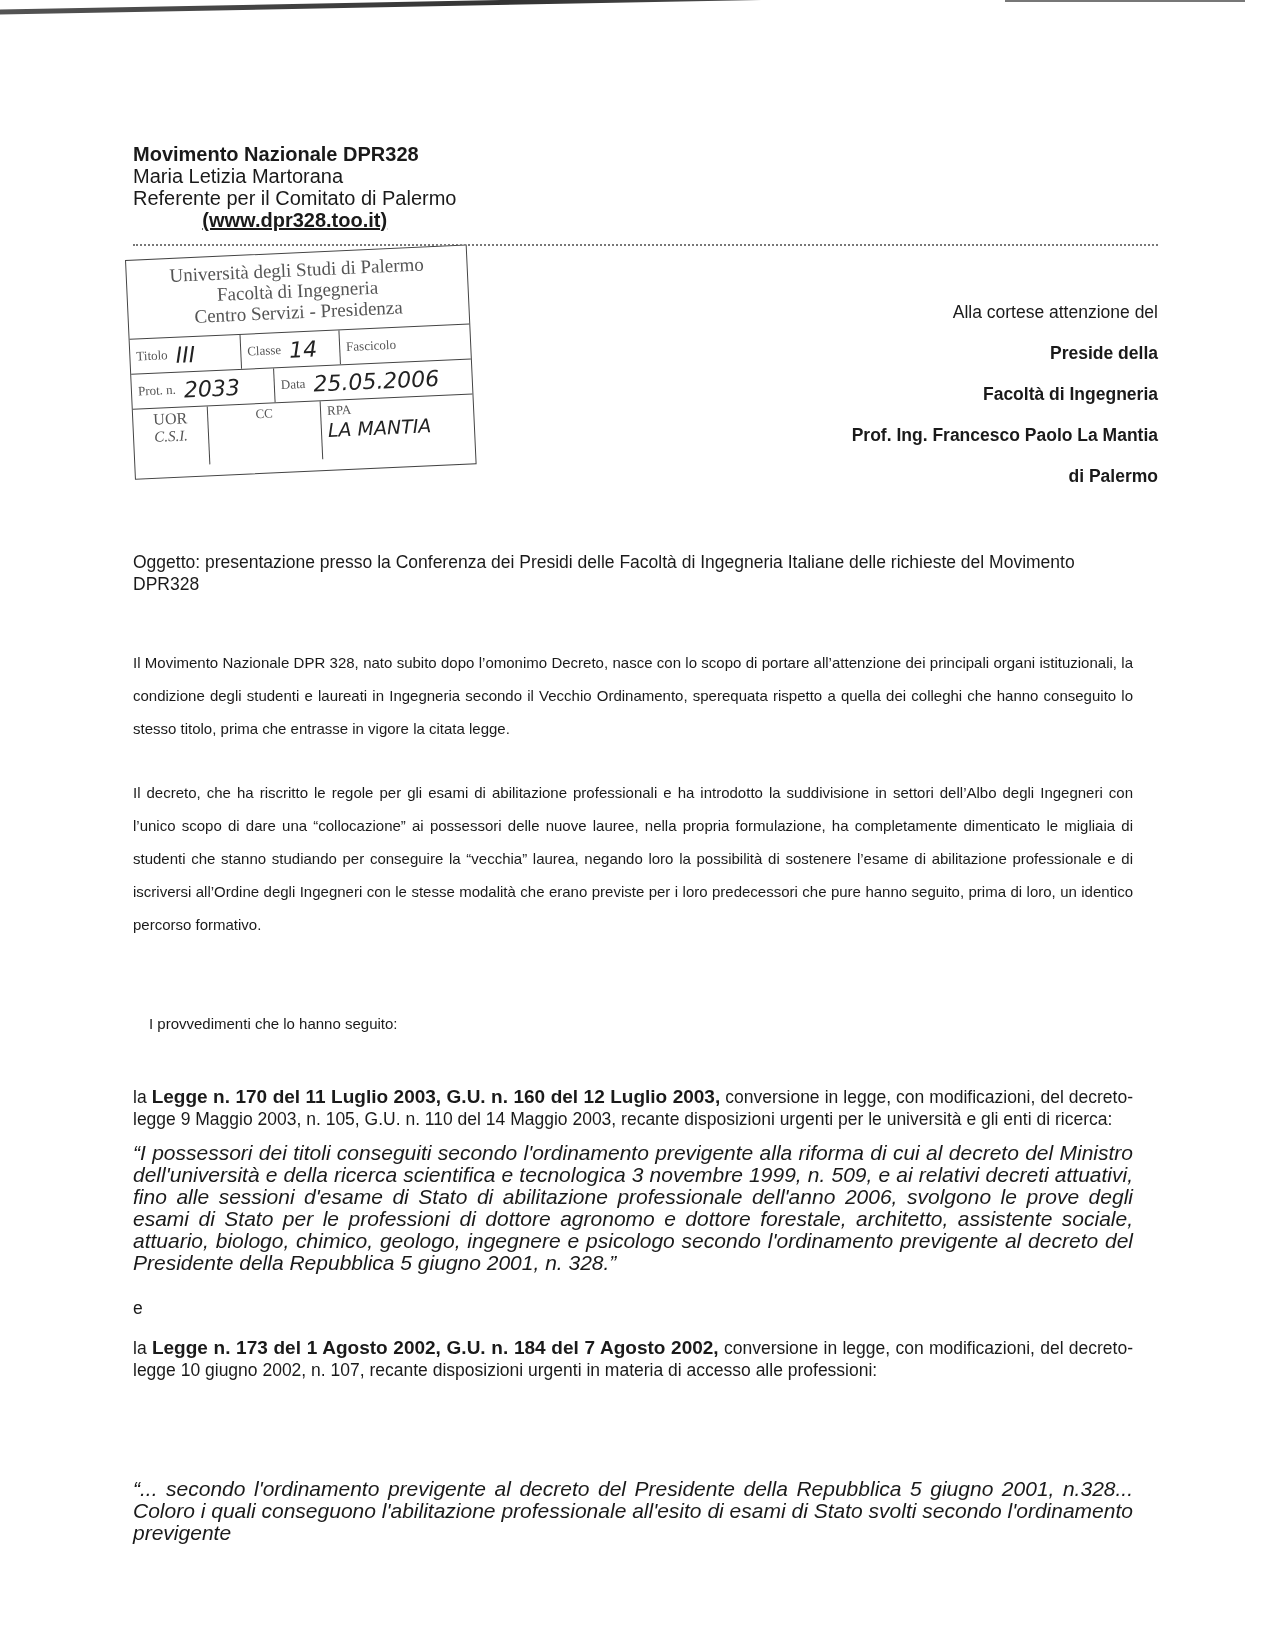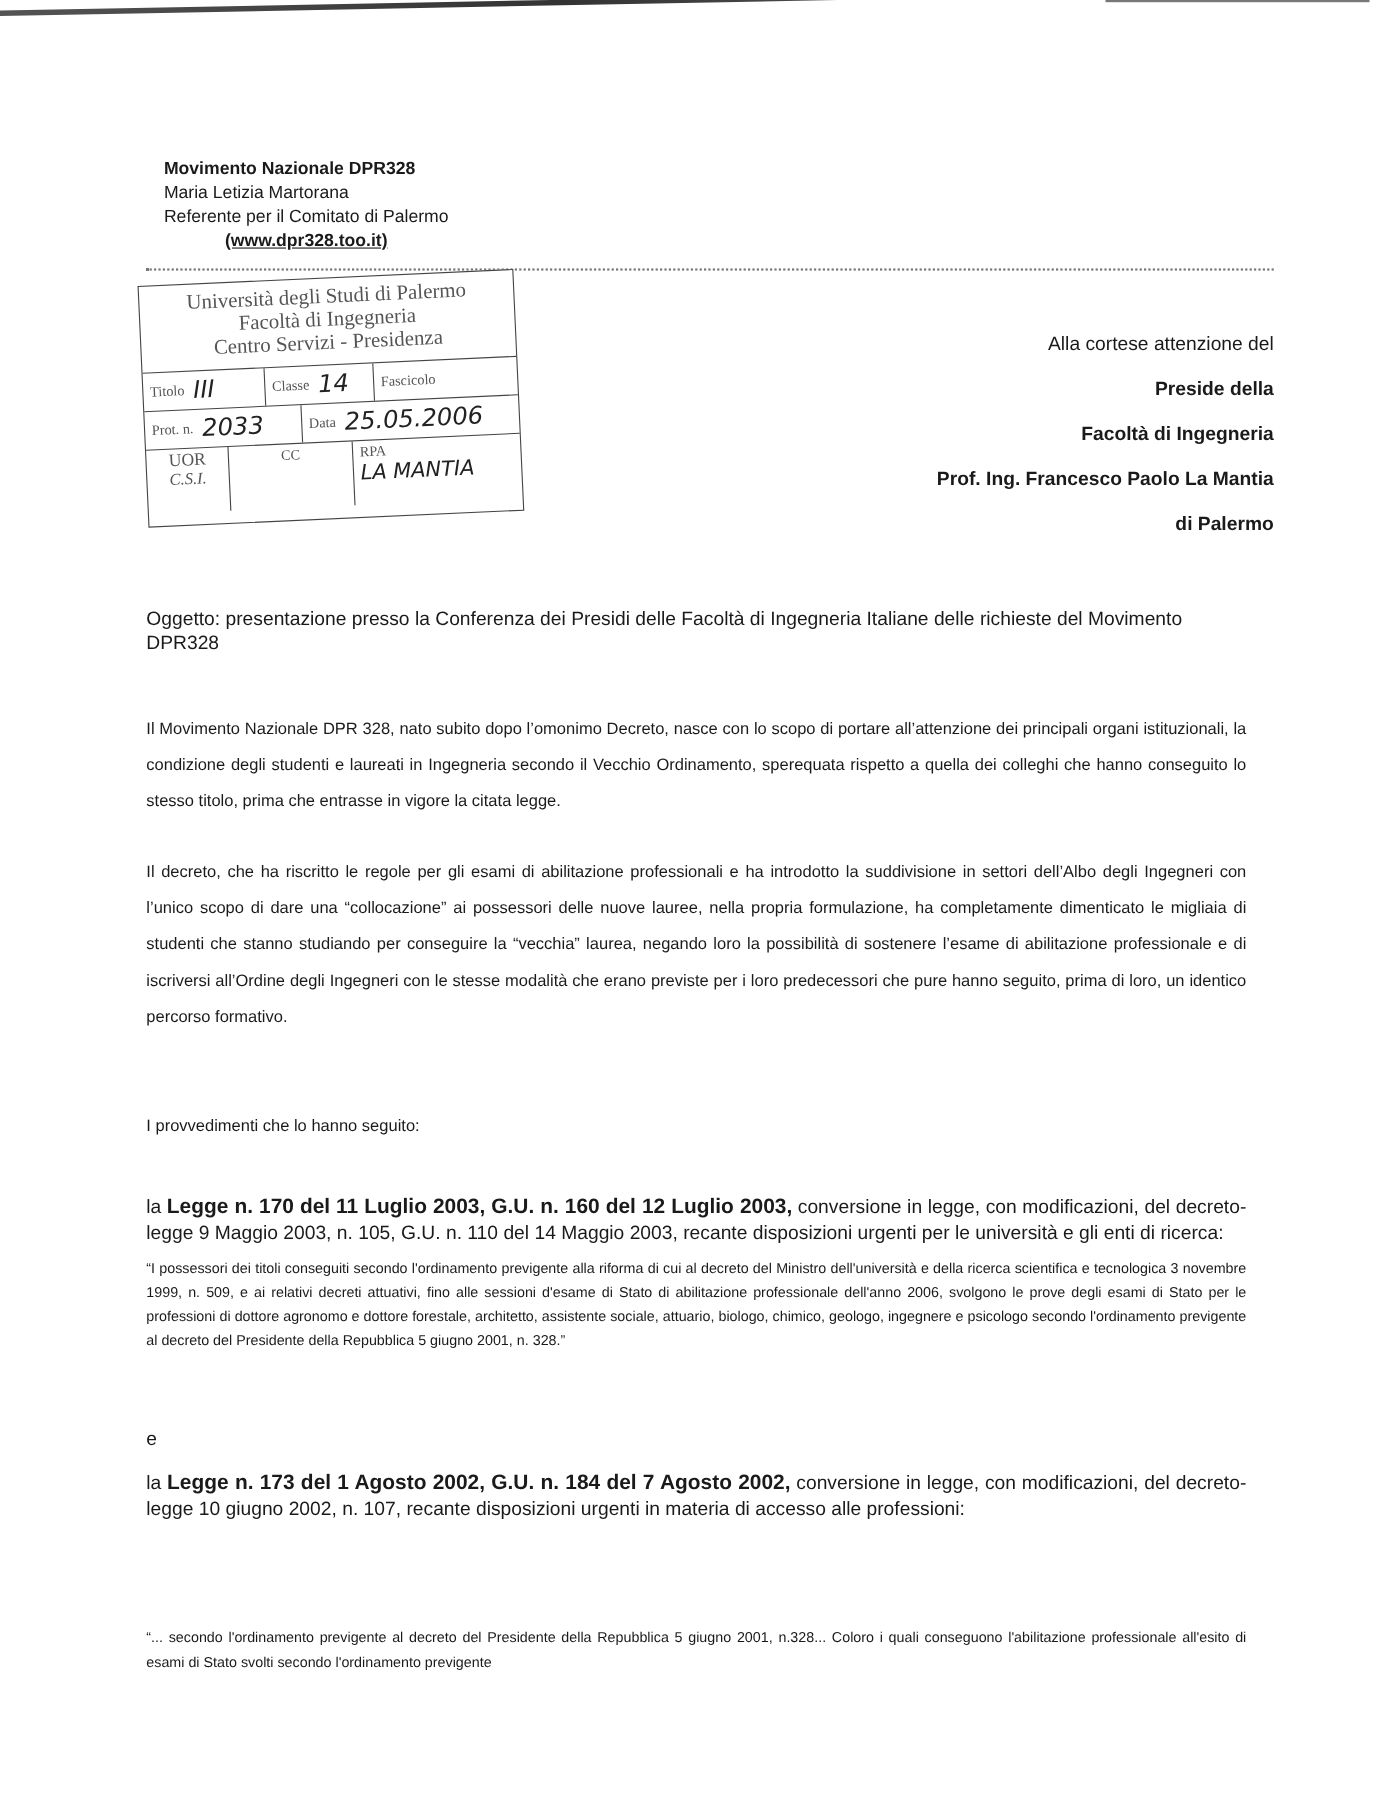--- a/index.html
+++ b/index.html
@@ -16,21 +16,21 @@
       content: ""; position: absolute; left: -20px; top: 10px;
       width: 1060px; height: 5px; background: linear-gradient(90deg,#555,#333,#666);
       transform: rotate(-1.1deg); transform-origin: left top;
     }
     .scan-edge-right {
       position: absolute; left: 1005px; top: 0; width: 240px; height: 2px; background: #777;
     }
     .page {
       position: absolute; left: 133px; top: 0; width: 1025px;
     }
-    .sender { position: absolute; left: 16px; top: 143px; font-size: 16px; line-height: 22px; }
+    .sender { position: absolute; left: 0; top: 143px; font-size: 20px; line-height: 22px; }
     .sender .org { font-weight: bold; }
     .sender .url { font-weight: bold; text-decoration: underline; text-align: center; }
     .rule {
       position: absolute; left: 0; top: 244px; width: 1025px; height: 2px;
       border-top: 2px dotted #777;
     }
     .stamp {
       position: absolute; left: -8px; top: 260px; width: 340px; height: 218px;
       transform: rotate(-2.6deg); transform-origin: left top;
       font-family: "Liberation Serif", serif; color: #555;
@@ -43,25 +43,25 @@
     .stamp .hand { font-family: "DejaVu Sans", sans-serif; font-style: italic; font-size: 22px; color: #222; }
     .stamp .row3 { height: 58px; border-bottom: none; }
     .stamp .row3 .cell { align-items: flex-start; flex-direction: column; gap: 0; }
     .addressee { position: absolute; right: 0; top: 301px; text-align: right; font-size: 17.5px; }
     .addressee div { height: 41px; line-height: 22px; margin-left: 23px; }
     .addressee .b { font-weight: bold; text-align: right; }
     .subject { position: absolute; left: 0; top: 551px; width: 1000px; font-size: 17.5px; line-height: 22px; }
     .para { position: absolute; left: 0; width: 1000px; font-size: 15px; line-height: 33px; text-align: justify; }
     .p1 { top: 646px; }
     .p2 { top: 776px; }
-    .p3 { top: 1013px; line-height: 22px; }
+    .p3 { top: 1013px; line-height: 22px; margin-left: 16px; }
     .law { position: absolute; left: 0; width: 1000px; font-size: 17.5px; line-height: 22px; text-align: justify; }
     .law .lb { font-weight: bold; font-size: 19px; }
     .law1 { top: 1058px; margin-top: 28px; }
-    .quote { position: absolute; left: 0; width: 1000px; font-size: 13px; line-height: 22px; text-align: justify; }
+    .quote { position: absolute; left: 0; width: 1000px; font-size: 21px; line-height: 22px; font-style: italic; text-align: justify; }
     .q1 { top: 1142px; }
     .conj { position: absolute; left: 0; top: 1298px; font-size: 17.5px; }
     .law2 { top: 1337px; }
     .q2 { top: 1478px; }
   </style>
 </head>
 <body>
 
 <div class="scan-edge"></div>
 <div class="scan-edge-right"></div>

